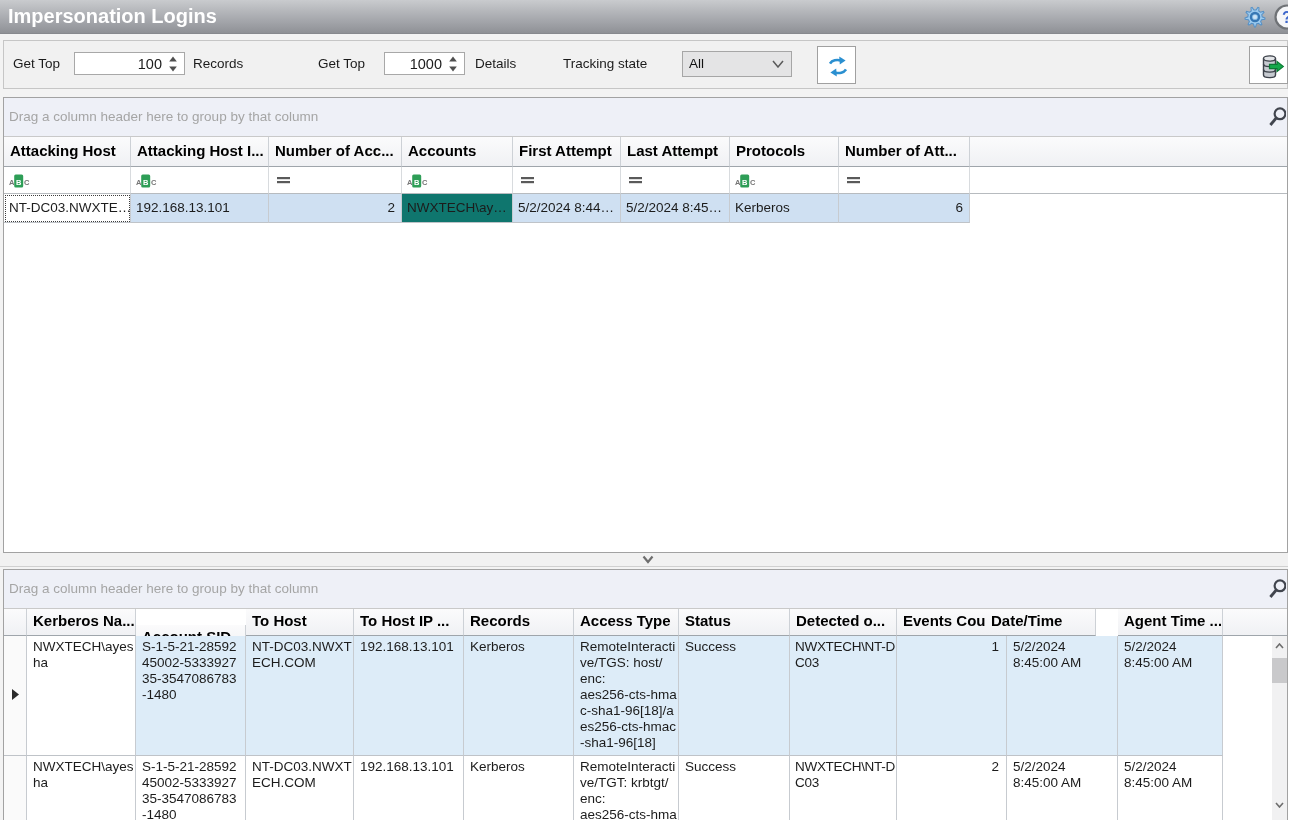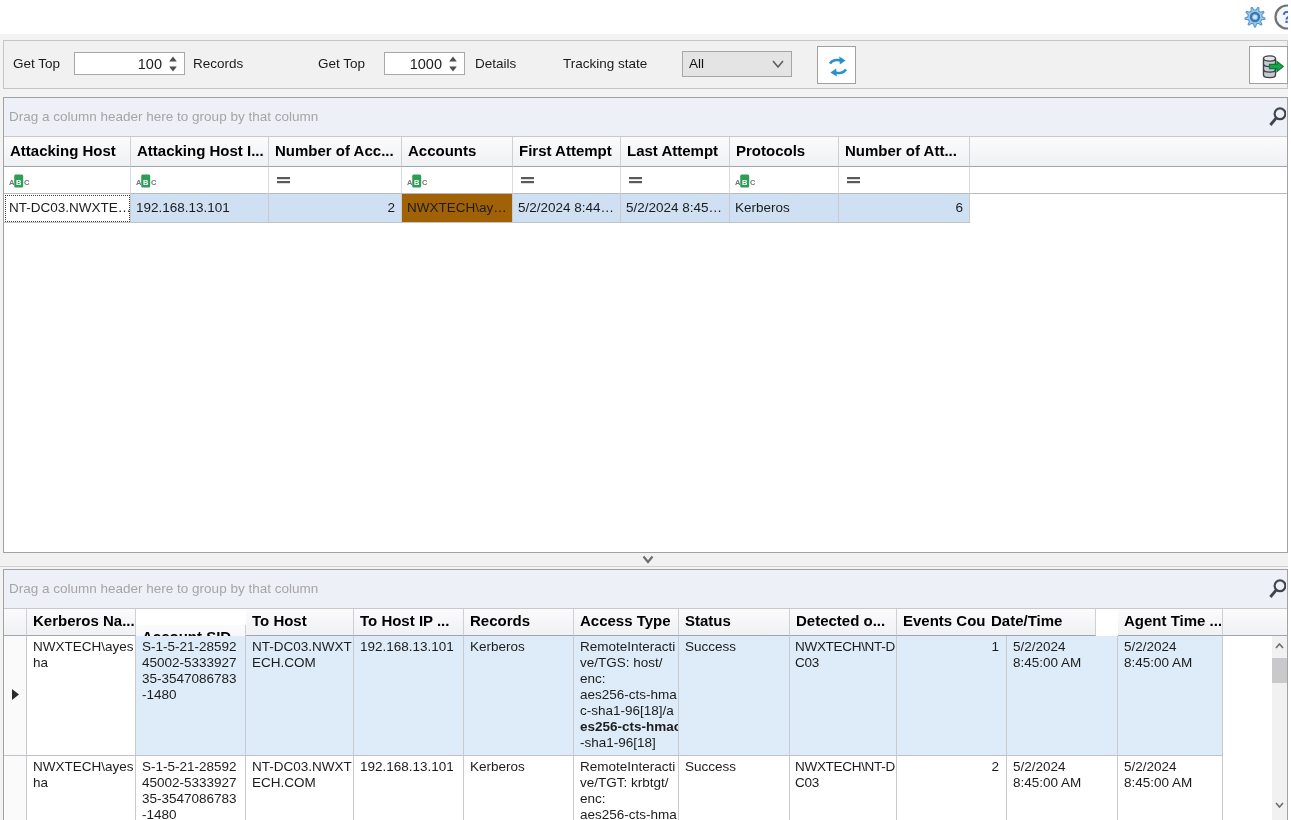--- a/index.html
+++ b/index.html
@@ -30,20 +30,23 @@
 .gpanel .txt { position:absolute; left:5px; font-size:13.5px; color:#a5a5a5; }
 .hdr { position:absolute; background:linear-gradient(180deg,#fbfbfc,#f0f1f4); border-right:1px solid #cdd1d6; border-bottom:1px solid #9fa5ab; }
 .hdr span { position:absolute; left:6px; font-size:15px; font-weight:bold; color:#000; white-space:nowrap; overflow:hidden; }
 .fcell { position:absolute; background:#fff; border-right:1px solid #d8dbde; border-bottom:1px solid #b7bbbf; }
 .dcell { position:absolute; font-size:13.5px; color:#1c1c1c; white-space:nowrap; overflow:hidden; }
 </style>
 </head>
 <body>
 <div id="stage">
   <div id="clientbg" class="abs"></div>
+  <div id="title" class="abs">
+      <span class="txt">Impersonation Logins</span>
+    </div>
   <div id="toolbar" class="abs">
     <span class="tlabel" style="left:9px;">Get Top</span>
     <div class="spin" style="left:70px;width:111px;">
       <span class="val">100</span>
       <svg class="arrows" viewBox="0 0 14 18">
         <polygon points="7,1.5 10.8,6.5 3.2,6.5" fill="#4f4f4f"></polygon>
         <polygon points="7,16.5 10.8,11.5 3.2,11.5" fill="#4f4f4f"></polygon>
       </svg>
     </div>
     <span class="tlabel" style="left:189px;">Records</span>
@@ -130,21 +133,21 @@
         <span style="top:5px;width:101px;">Accounts</span>
       </div>
       <div class="fcell" style="left:398px;top:69px;width:111px;height:27px;">
         <svg style="position:absolute;left:5px;top:7px;" width="22" height="15" viewBox="0 0 22 15">
           <text x="0" y="10.5" font-size="7.5" font-weight="bold" fill="#757575" font-family="Liberation Sans">A</text>
           <rect x="5.2" y="0.5" width="9" height="13" rx="1.5" fill="#2e9e57"></rect>
           <text x="9.7" y="10.5" text-anchor="middle" font-size="7.5" font-weight="bold" fill="#fff" font-family="Liberation Sans">B</text>
           <text x="15" y="10.5" font-size="7.5" font-weight="bold" fill="#757575" font-family="Liberation Sans">C</text>
         </svg>
       </div>
-      <div class="dcell" style="left:398px;top:96px;width:111px;height:29px;background:#a16207;padding-left:5px;border-right:1px solid #c7cbd0;border-bottom:1px solid #bfc3c8;line-height:27px;">NWXTECH\ay…</div>
+      <div class="dcell" style="left:398px;top:96px;width:111px;height:29px;background:#0f766e;padding-left:5px;border-right:1px solid #c7cbd0;border-bottom:1px solid #bfc3c8;line-height:27px;">NWXTECH\ay…</div>
       <div class="hdr" style="left:509px;top:39px;width:108px;height:30px;">
         <span style="top:5px;width:98px;">First Attempt</span>
       </div>
       <div class="fcell" style="left:509px;top:69px;width:108px;height:27px;">
         <svg style="position:absolute;left:8px;top:10px;" width="13" height="7" viewBox="0 0 13 7">
           <rect x="0" y="0" width="13" height="2.2" fill="#5a5a5a"></rect>
           <rect x="0" y="4" width="13" height="2.2" fill="#5a5a5a"></rect>
         </svg>
       </div>
       <div class="dcell" style="left:509px;top:96px;width:108px;height:29px;background:#cfe0f2;padding-left:5px;border-right:1px solid #c7cbd0;border-bottom:1px solid #bfc3c8;line-height:27px;">5/2/2024 8:44…</div>
@@ -264,21 +267,21 @@
       </div>
       <div class="hdr" style="left:570px;top:39px;width:105px;height:27px;">
         <span style="top:3px;width:97px;">Access Type</span>
       </div>
       <div class="dcell" style="left:570px;top:66px;width:105px;height:120px;background:#ddecf8;padding-left:6px;border-right:1px solid #c7cbd0;border-bottom:1px solid #bfc3c8;line-height:16px;padding-top:3px;">
         <div style="white-space:nowrap;">RemoteInteracti</div>
         <div style="white-space:nowrap;">ve/TGS: host/</div>
         <div style="white-space:nowrap;">enc:</div>
         <div style="white-space:nowrap;">aes256-cts-hma</div>
         <div style="white-space:nowrap;">c-sha1-96[18]/a</div>
-        <div style="white-space:nowrap;font-weight:bold;">es256-cts-hmac</div>
+        <div style="white-space:nowrap;">es256-cts-hmac</div>
         <div style="white-space:nowrap;">-sha1-96[18]</div>
       </div>
       <div class="dcell" style="left:570px;top:186px;width:105px;height:64px;background:#ffffff;padding-left:6px;border-right:1px solid #c7cbd0;line-height:16px;padding-top:3px;">
         <div style="white-space:nowrap;">RemoteInteracti</div>
         <div style="white-space:nowrap;">ve/TGT: krbtgt/</div>
         <div style="white-space:nowrap;">enc:</div>
         <div style="white-space:nowrap;">aes256-cts-hma</div>
       </div>
       <div class="hdr" style="left:675px;top:39px;width:111px;height:27px;">
         <span style="top:3px;width:103px;">Status</span>

